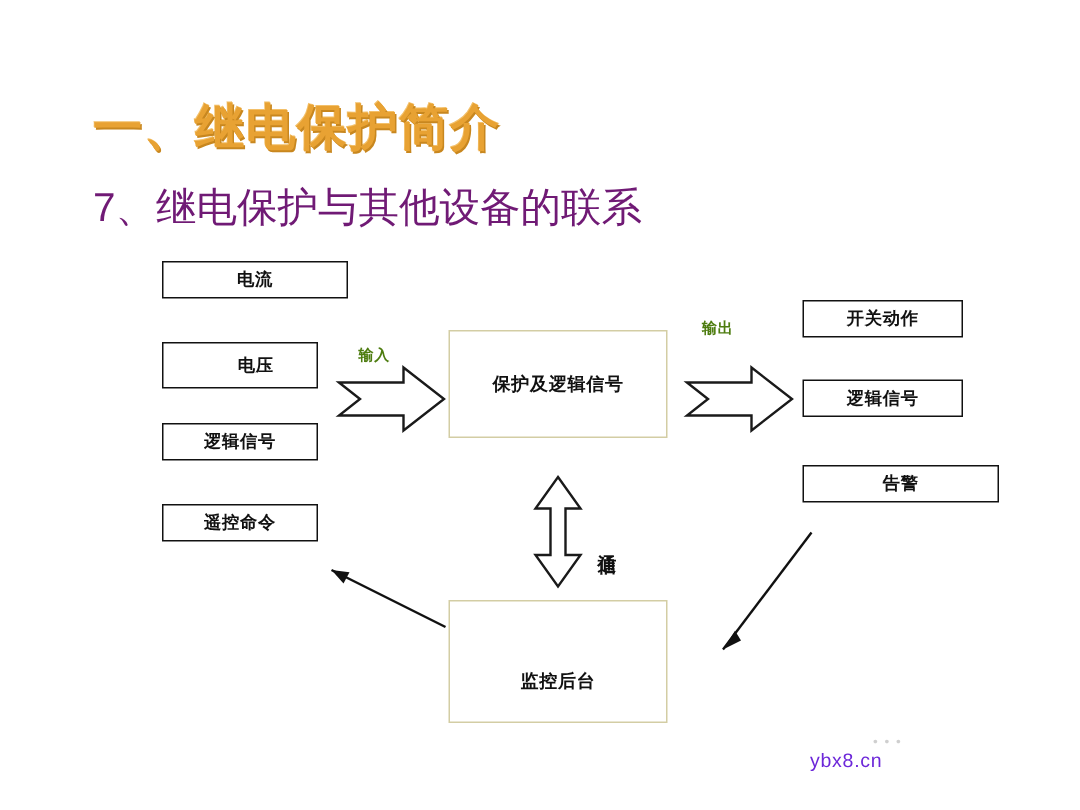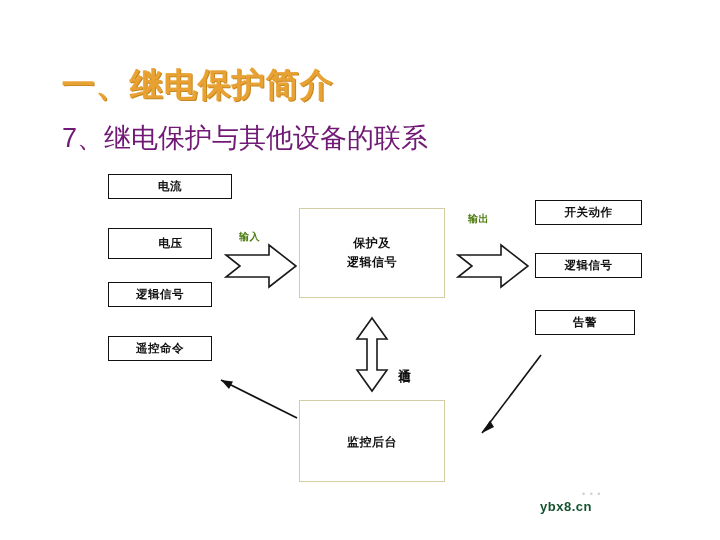--- a/index.html
+++ b/index.html
@@ -120,22 +120,22 @@
     font-size: 16px;
     color: #b9b9b9;
     letter-spacing: 0.5px;
     white-space: nowrap;
   }
   .wm-url {
     position: absolute;
     left: 540px;
     top: 499px;
     font-size: 13px;
-    font-weight: bold;
-    color: #14532d;
+    font-weight: normal;
+    color: #6d28d9;
     letter-spacing: 0.5px;
     white-space: nowrap;
     font-family: "Liberation Sans", "DejaVu Sans", sans-serif;
   }
   .wm-dots {
     position: absolute;
     left: 582px;
     top: 489px;
     font-size: 9px;
     color: #cfcfcf;
@@ -157,28 +157,28 @@
   <div class="sbox" style="left:108px; top:228px; width:104px; height:31px;padding-left:21px;">电压</div>
 
   <div class="sbox" style="left:108px; top:282px; width:104px; height:25px;">逻辑信号</div>
 
   <div class="sbox" style="left:535px; top:200px; width:107px; height:25px;">开关动作</div>
 
   <div class="sbox" style="left:108px; top:336px; width:104px; height:25px;">遥控命令</div>
 
   <div class="sbox" style="left:535px; top:253px; width:107px; height:25px;">逻辑信号</div>
 
-  <div class="sbox" style="left:535px; top:310px; width:100px; height:25px;">告警</div>
-
-  <div class="tbox" style="left:299px; top:208px; width:146px; height:90px; flex-direction:column;">
+  <div class="sbox" style="left:535px; top:310px; width:131px; height:25px;">告警</div>
+
+  <div class="tbox" style="left:299px; top:220px; width:146px; height:72px; ">
     <span>保护及</span>
     <span>逻辑信号</span>
   </div>
 
-  <div class="tbox" style="left:299px; top:400px; width:146px; height:82px; align-items:flex-start; padding-top:32px;">
+  <div class="tbox" style="left:299px; top:400px; width:146px; height:82px; align-items:flex-start; padding-top:44px;">
     <span>监控后台</span>
   </div>
 
   <div class="flow-label" style="left:239px; top:230px;">输入</div>
 
   <div class="flow-label" style="left:468px; top:212px;">输出</div>
 
   <div class="vlabel" style="left:398px; top:359px;">通信</div>
 
   <svg id="overlay" viewBox="0 0 720 540" xmlns="http://www.w3.org/2000/svg">

